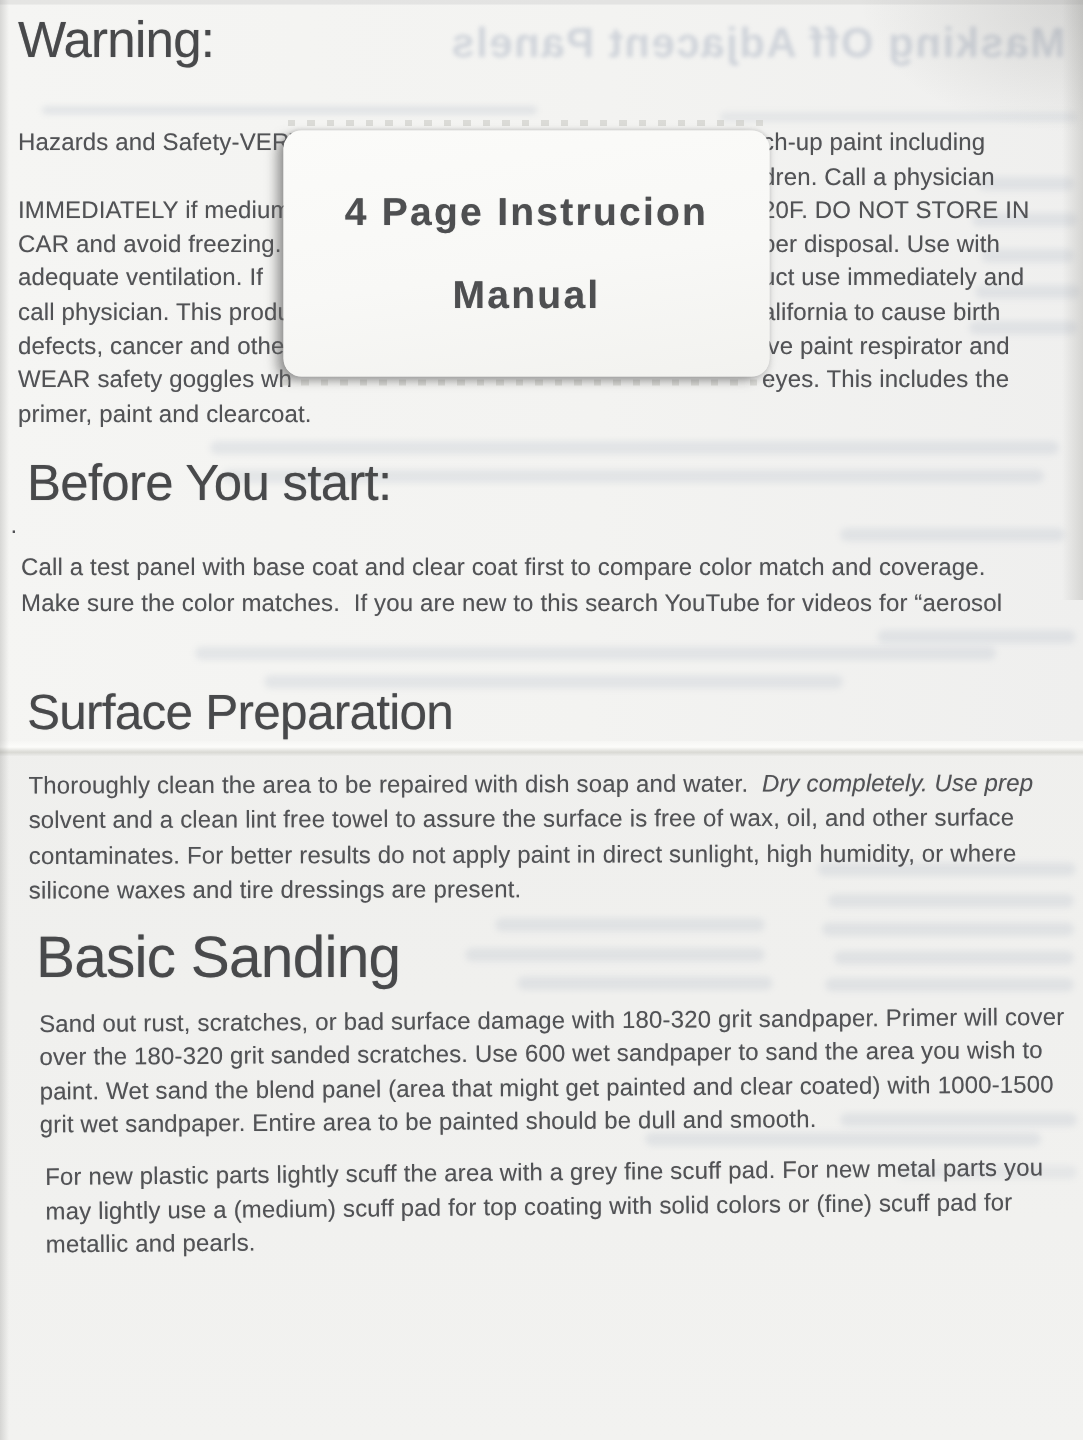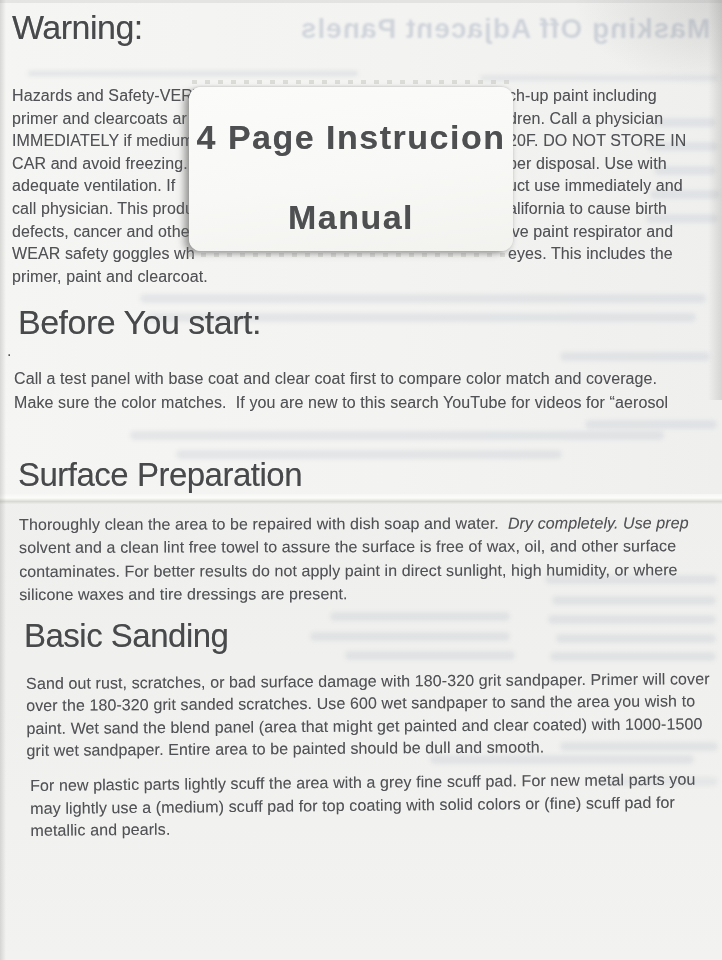--- a/index.html
+++ b/index.html
@@ -43,22 +43,22 @@
   
   .perf{position:absolute;height:4px;opacity:.55;
         background:repeating-linear-gradient(90deg,#c8c8c2 0 5px,transparent 5px 13px);
         filter:blur(.4px);}
   .sticker-label{
     position:absolute;left:189px;top:87px;width:324px;height:164px;border-radius:12px;
     background:linear-gradient(172deg,#fbfbf9 0%,#f8f8f6 55%,#f2f2ef 100%);
     box-shadow:-6px 3px 7px -1px rgba(95,95,95,.55),0 2px 5px rgba(120,120,120,.28),0 -1px 2px rgba(140,140,140,.18);
     display:flex;flex-direction:column;align-items:center;justify-content:center;gap:24px;
   }
-  .sticker-line{font-size:34px;font-weight:700;letter-spacing:1.5px;color:#4e4f51;
-        text-shadow:0 0 .5px rgba(78,79,81,.5);white-space:nowrap;margin-top:17px;}
+  .sticker-line{font-size:26px;font-weight:700;letter-spacing:1.5px;color:#4e4f51;
+        text-shadow:0 0 .5px rgba(78,79,81,.5);white-space:nowrap;}
   
   .vig{position:absolute;pointer-events:none;}
   .vig-right{right:0;top:0;width:14px;height:400px;
     background:linear-gradient(270deg,rgba(135,135,130,.25),rgba(135,135,130,0));}
   .vig-corner{right:0;top:0;width:150px;height:90px;
     background:radial-gradient(ellipse at 100% 0%,rgba(120,120,118,.22),rgba(120,120,118,0) 70%);}
   .vig-left{left:0;top:0;width:6px;height:960px;
     background:linear-gradient(90deg,rgba(110,110,108,.22),rgba(110,110,108,0));}
   .vig-top{left:0;top:0;width:722px;height:3px;background:rgba(140,140,138,.15);}
   .tilt-a{transform:rotate(-.15deg);transform-origin:left top;}
@@ -97,21 +97,21 @@
   <div class="smudge" style="left:345px;top:651px;width:170px"></div>
   <div class="smudge" style="left:550px;top:652px;width:166px"></div>
   <div class="smudge" style="left:560px;top:742px;width:158px"></div>
   <div class="smudge" style="left:430px;top:755px;width:264px"></div>
   <div class="smudge" style="left:598px;top:777px;width:120px;opacity:.13"></div>
 
   <div class="h1" style="left:12px;top:8px;font-size:34px">Warning:</div>
 
   <div class="para" style="left:12px;top:85px;width:706px;line-height:22.6px">
     <div class="w-row"><span>Hazards and Safety-VERY</span><span class="w-right">ch-up paint including</span></div>
-    <div class="w-row"><span>primer and clearcoats ar</span><span class="w-right">dren. Call a physician</span></div>
+    <div class="w-row"><span class="w-right">dren. Call a physician</span></div>
     <div class="w-row"><span>IMMEDIATELY if medium</span><span class="w-right">20F. DO NOT STORE IN</span></div>
     <div class="w-row"><span>CAR and avoid freezing.</span><span class="w-right">per disposal. Use with</span></div>
     <div class="w-row"><span>adequate ventilation. If</span><span class="w-right">uct use immediately and</span></div>
     <div class="w-row"><span>call physician. This produ</span><span class="w-right">alifornia to cause birth</span></div>
     <div class="w-row"><span>defects, cancer and othe</span><span class="w-right">ive paint respirator and</span></div>
     <div class="w-row"><span>WEAR safety goggles wh</span><span class="w-right">eyes. This includes the</span></div>
     <div class="w-row"><span>primer, paint and clearcoat.</span></div>
   </div>
 
   <div class="perf" style="left:192px;top:80px;width:322px"></div>
@@ -132,21 +132,21 @@
   <div class="sheet-edge"></div>
   <div class="para tilt-a" style="left:19px;top:513px;width:700px;line-height:23.3px">
     <div class="tline"><span>Thoroughly clean the area to be repaired with dish soap and water.  </span><i>Dry completely. Use prep</i></div>
     <div>
         <div class="tline">solvent and a clean lint free towel to assure the surface is free of wax, oil, and other surface</div>
         <div class="tline">contaminates. For better results do not apply paint in direct sunlight, high humidity, or where</div>
         <div class="tline">silicone waxes and tire dressings are present.</div>
       </div>
   </div>
 
-  <div class="h1" style="left:24px;top:617px;font-size:33px">Basic Sanding</div>
+  <div class="h1" style="left:24px;top:617px;font-size:39px">Basic Sanding</div>
   <div class="para tilt-b" style="left:26px;top:673px;width:700px;line-height:22.3px">
       <div class="tline">Sand out rust, scratches, or bad surface damage with 180-320 grit sandpaper. Primer will cover</div>
       <div class="tline">over the 180-320 grit sanded scratches. Use 600 wet sandpaper to sand the area you wish to</div>
       <div class="tline">paint. Wet sand the blend panel (area that might get painted and clear coated) with 1000-1500</div>
       <div class="tline">grit wet sandpaper. Entire area to be painted should be dull and smooth.</div>
     </div>
   <div class="para tilt-c" style="left:30px;top:775px;width:700px;line-height:22.5px">
       <div class="tline">For new plastic parts lightly scuff the area with a grey fine scuff pad. For new metal parts you</div>
       <div class="tline">may lightly use a (medium) scuff pad for top coating with solid colors or (fine) scuff pad for</div>
       <div class="tline">metallic and pearls.</div>

